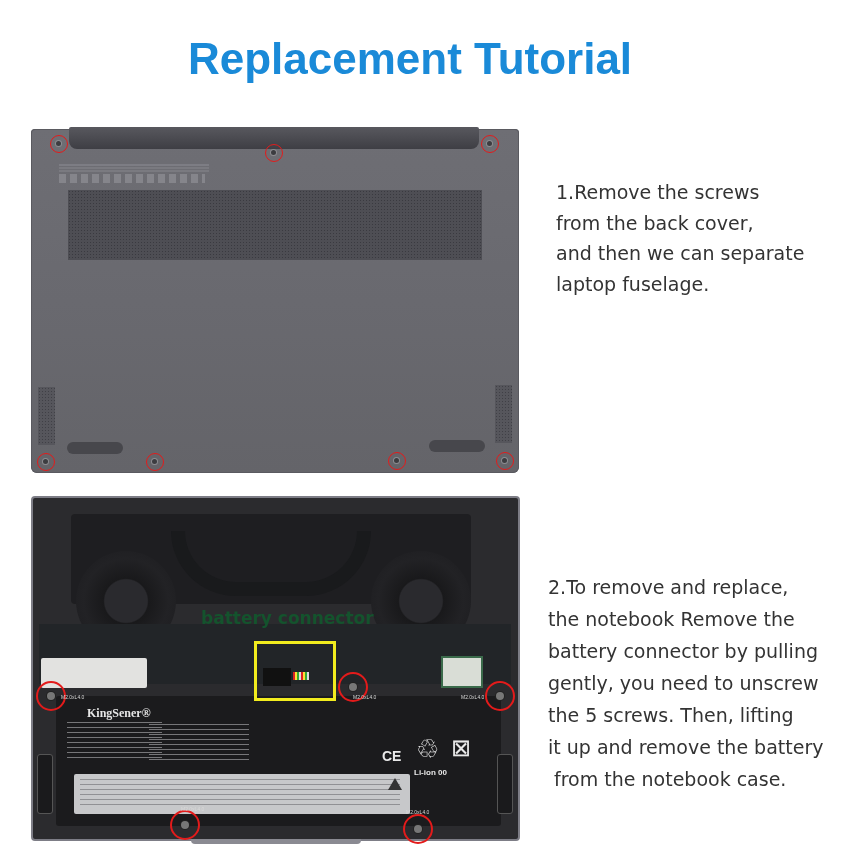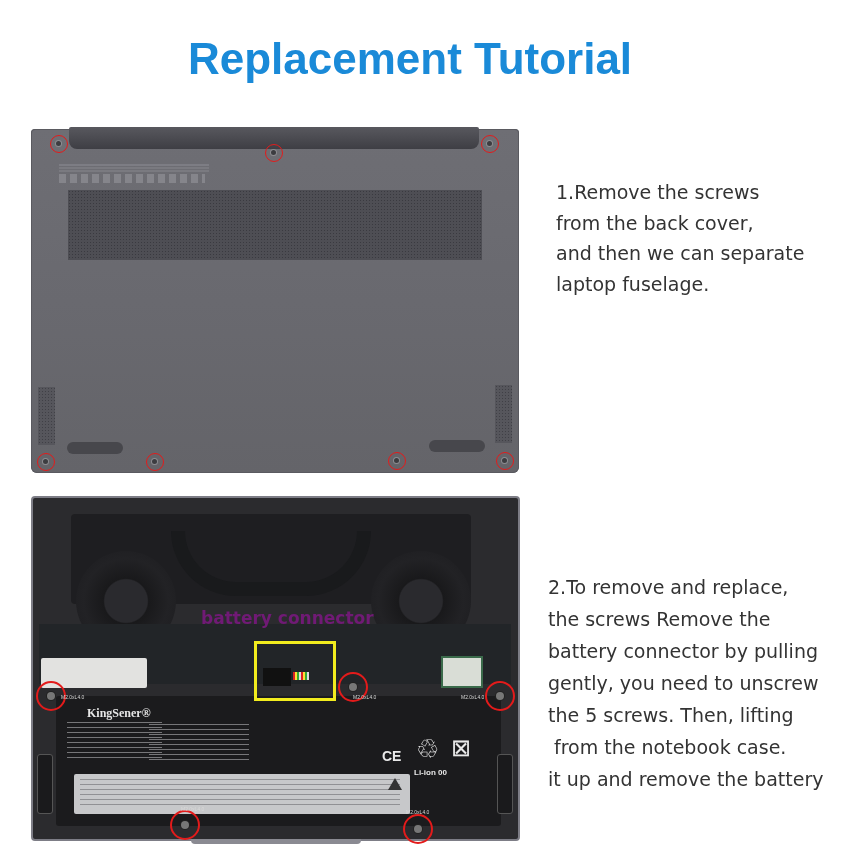--- a/index.html
+++ b/index.html
@@ -68,21 +68,21 @@
   .warn-label { position: absolute; left: 43px; top: 278px; width: 336px; height: 40px; background: #c7c8ca; border-radius: 2px; }
   .warn-lines { position: absolute; left: 6px; top: 5px; width: 320px; height: 30px; background: repeating-linear-gradient(180deg, #6c6c70 0 1px, transparent 1px 5px); opacity: 0.6; }
   .warn-tri { position: absolute; right: 8px; top: 4px; width: 0; height: 0; border-left: 7px solid transparent; border-right: 7px solid transparent; border-bottom: 12px solid #333; }
   .ce-mark { position: absolute; left: 318px; top: 252px; color: #e9e9e9; font-size: 14px; font-weight: bold; margin-left: 33px; }
   .recycle { position: absolute; left: 385px; top: 240px; color: #e9e9e9; font-size: 26px; line-height: 26px; }
   .liion { position: absolute; left: 383px; top: 272px; color: #e9e9e9; font-size: 8px; font-weight: bold; }
   .bin { position: absolute; left: 420px; top: 240px; color: #e9e9e9; font-size: 24px; line-height: 24px; }
   .speaker { position: absolute; width: 14px; height: 58px; background: #1a1a1c; border: 1px solid #555; border-radius: 3px; }
   .conn-label {
     position: absolute; left: 170px; top: 112px; font-family: "DejaVu Sans", sans-serif; font-weight: bold;
-    font-size: 17px; color: #701a75; letter-spacing: 0px; white-space: nowrap;
+    font-size: 17px; color: #14532d; letter-spacing: 0px; white-space: nowrap;
   }
   .conn-box { position: absolute; left: 223px; top: 145px; width: 82px; height: 60px; border: 3px solid #f2ec1e; box-sizing: border-box; }
   .conn-plug { position: absolute; left: 232px; top: 172px; width: 28px; height: 18px; background: #111; }
   .wires { position: absolute; left: 262px; top: 176px; width: 16px; height: 8px; background: repeating-linear-gradient(90deg, #d22 0 2px, #fd3 2px 4px, #3a3 4px 6px, #ddd 6px 8px); }
   .screw-circle { position: absolute; width: 30px; height: 30px; border: 2px solid #e31b1b; border-radius: 50%; box-sizing: border-box; }
   .screw-circle::after { content: ""; position: absolute; left: 9px; top: 9px; width: 8px; height: 8px; border-radius: 50%; background: #777; box-shadow: 0 0 0 1px #222; }
   .screw-tag { position: absolute; font-size: 5px; color: #d8d8d8; white-space: nowrap; }
 </style>
 </head>
 <body>
@@ -156,19 +156,19 @@
   <div class="screw-circle" style="left:454px; top:185px;"></div>
   <div class="screw-tag" style="left:430px; top:198px;">M2.0xL4.0</div>
   <div class="screw-circle" style="left:139px; top:314px;"></div>
   <div class="screw-tag" style="left:150px; top:310px;">M2.0xL4.0</div>
   <div class="screw-circle" style="left:372px; top:318px;"></div>
   <div class="screw-tag" style="left:375px; top:313px;">M2.0xL4.0</div>
 </div>
 
 <div class="step-text step2">
   <span class="step-line">2.To remove and replace,</span>
-  <span class="step-line">the screws Remove the</span>
+  <span class="step-line">the notebook Remove the</span>
   <span class="step-line">battery connector by pulling</span>
   <span class="step-line">gently, you need to unscrew</span>
   <span class="step-line">the 5 screws. Then, lifting</span>
+  <span class="step-line">it up and remove the battery</span>
   <span class="step-line" style="white-space:pre;"> from the notebook case.</span>
-  <span class="step-line">it up and remove the battery</span>
 </div>
 
 </body></html>

